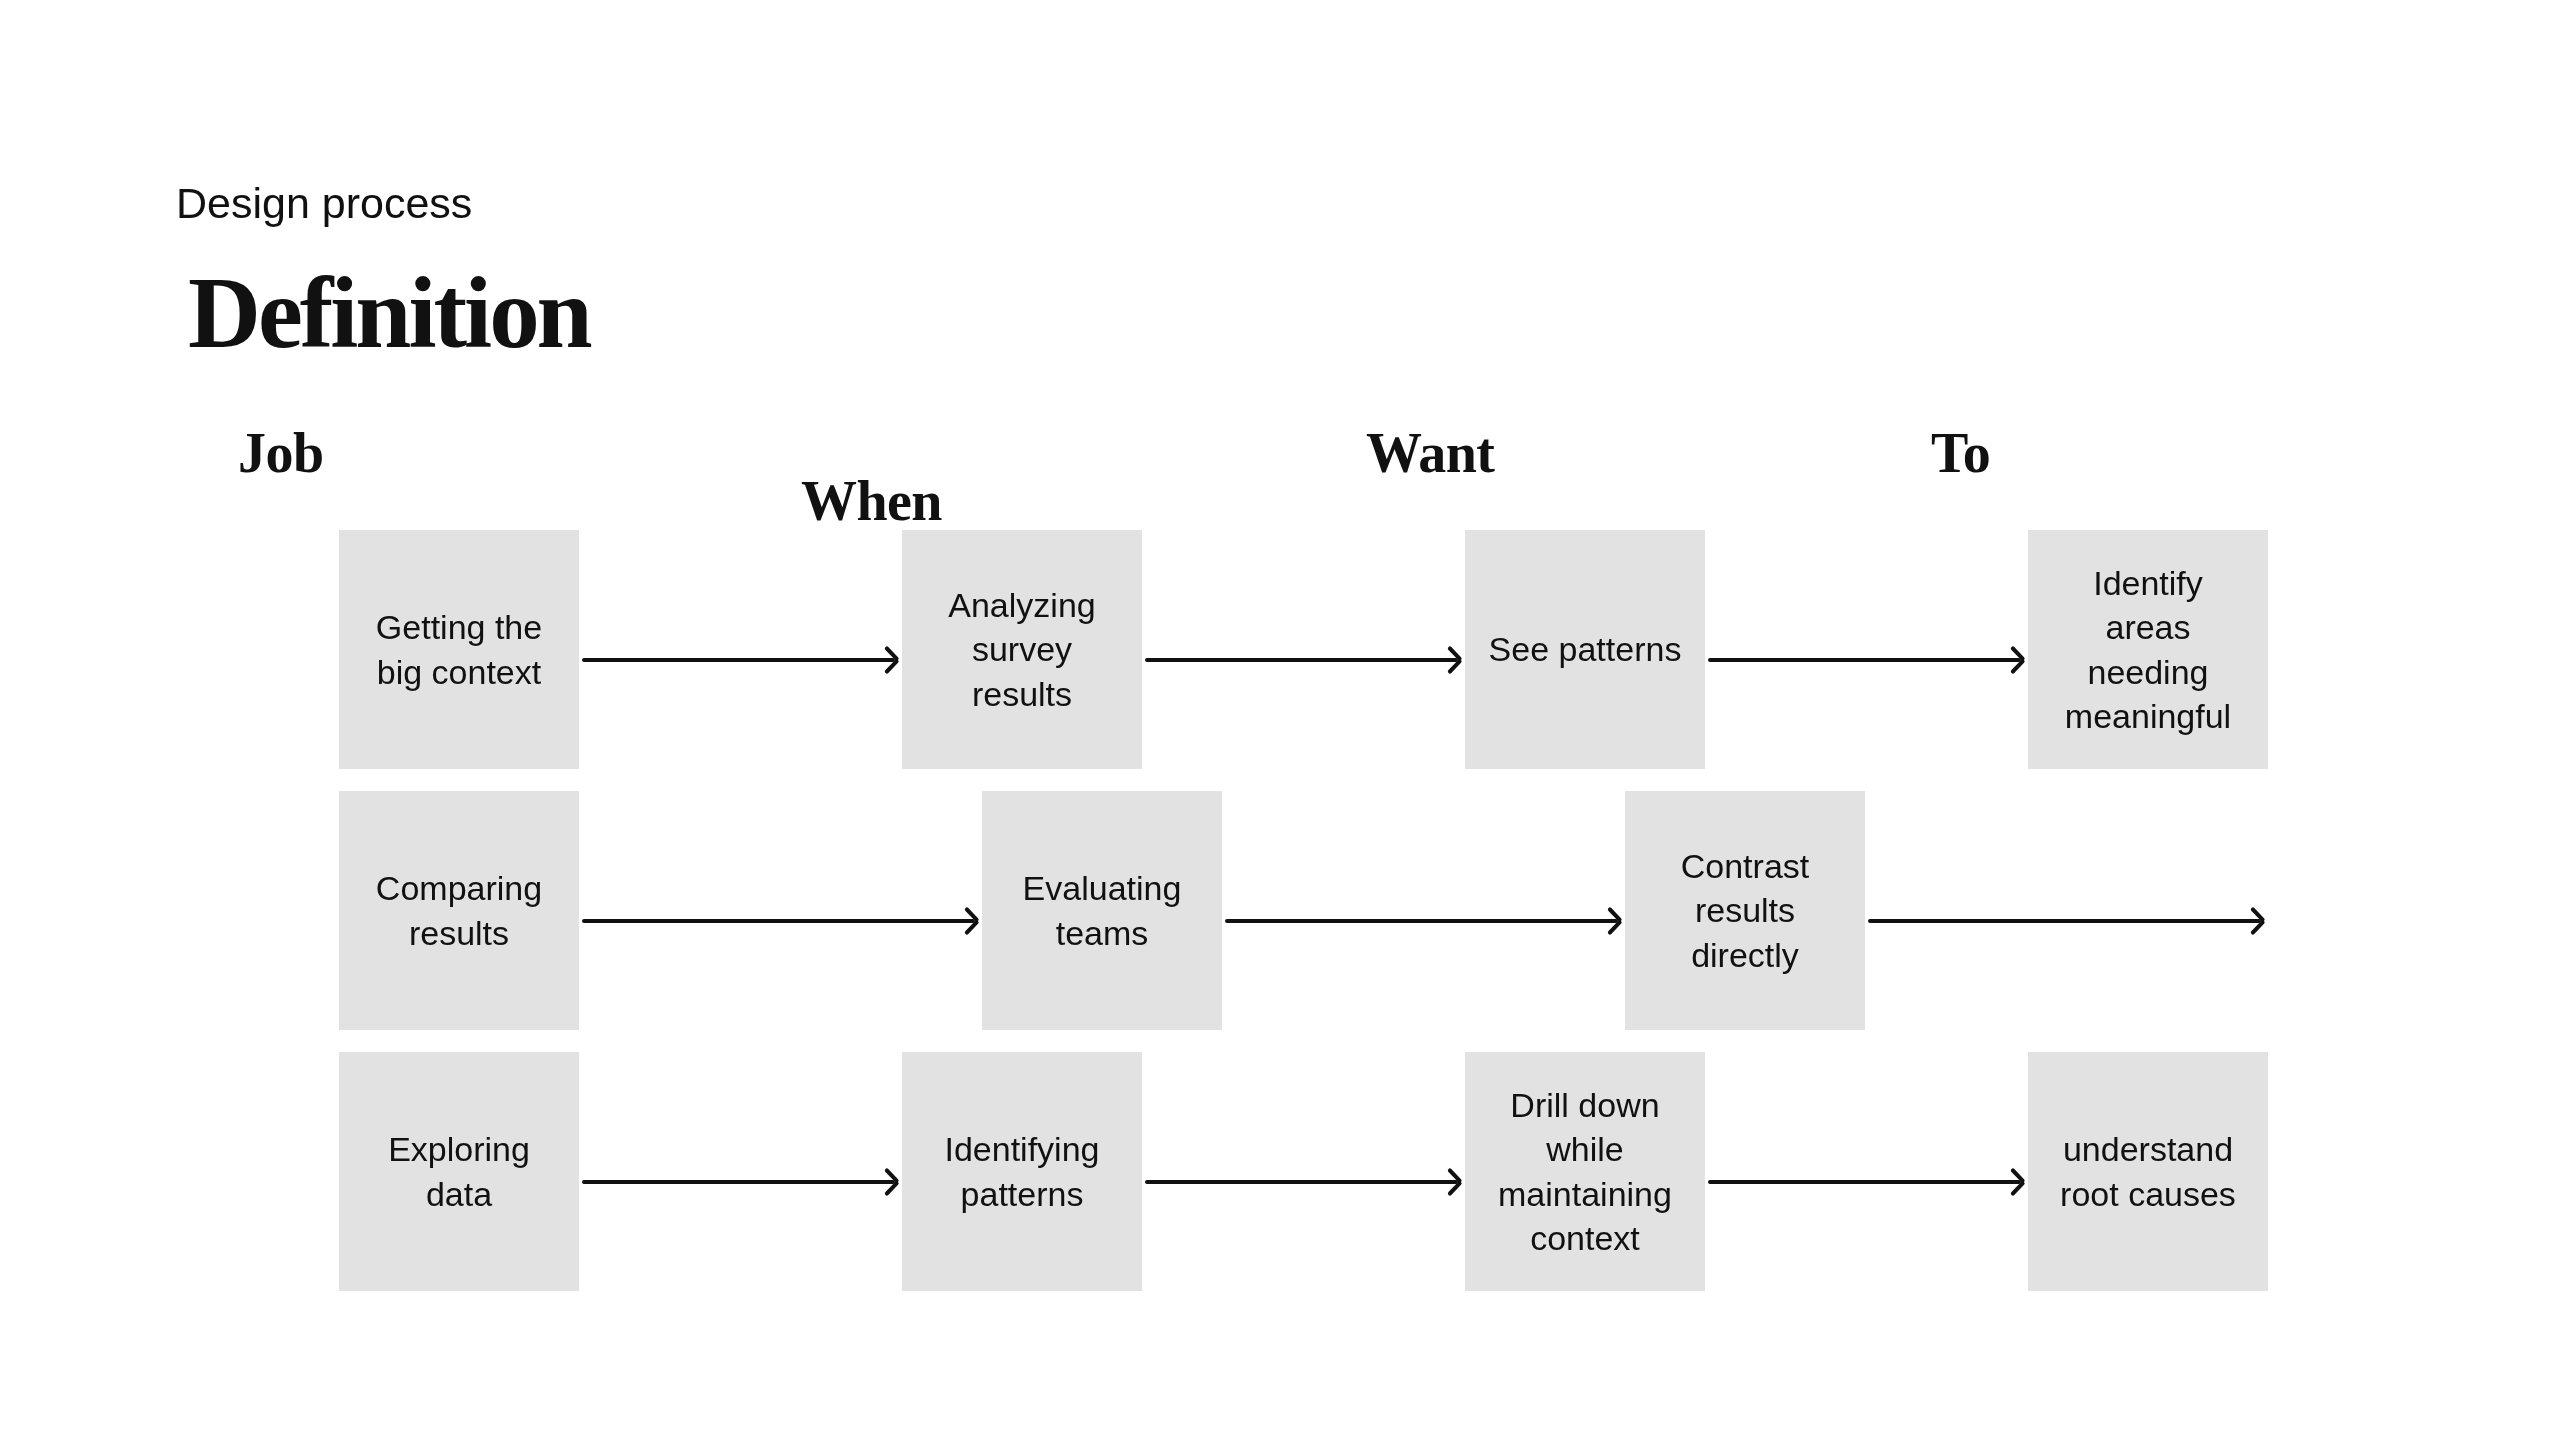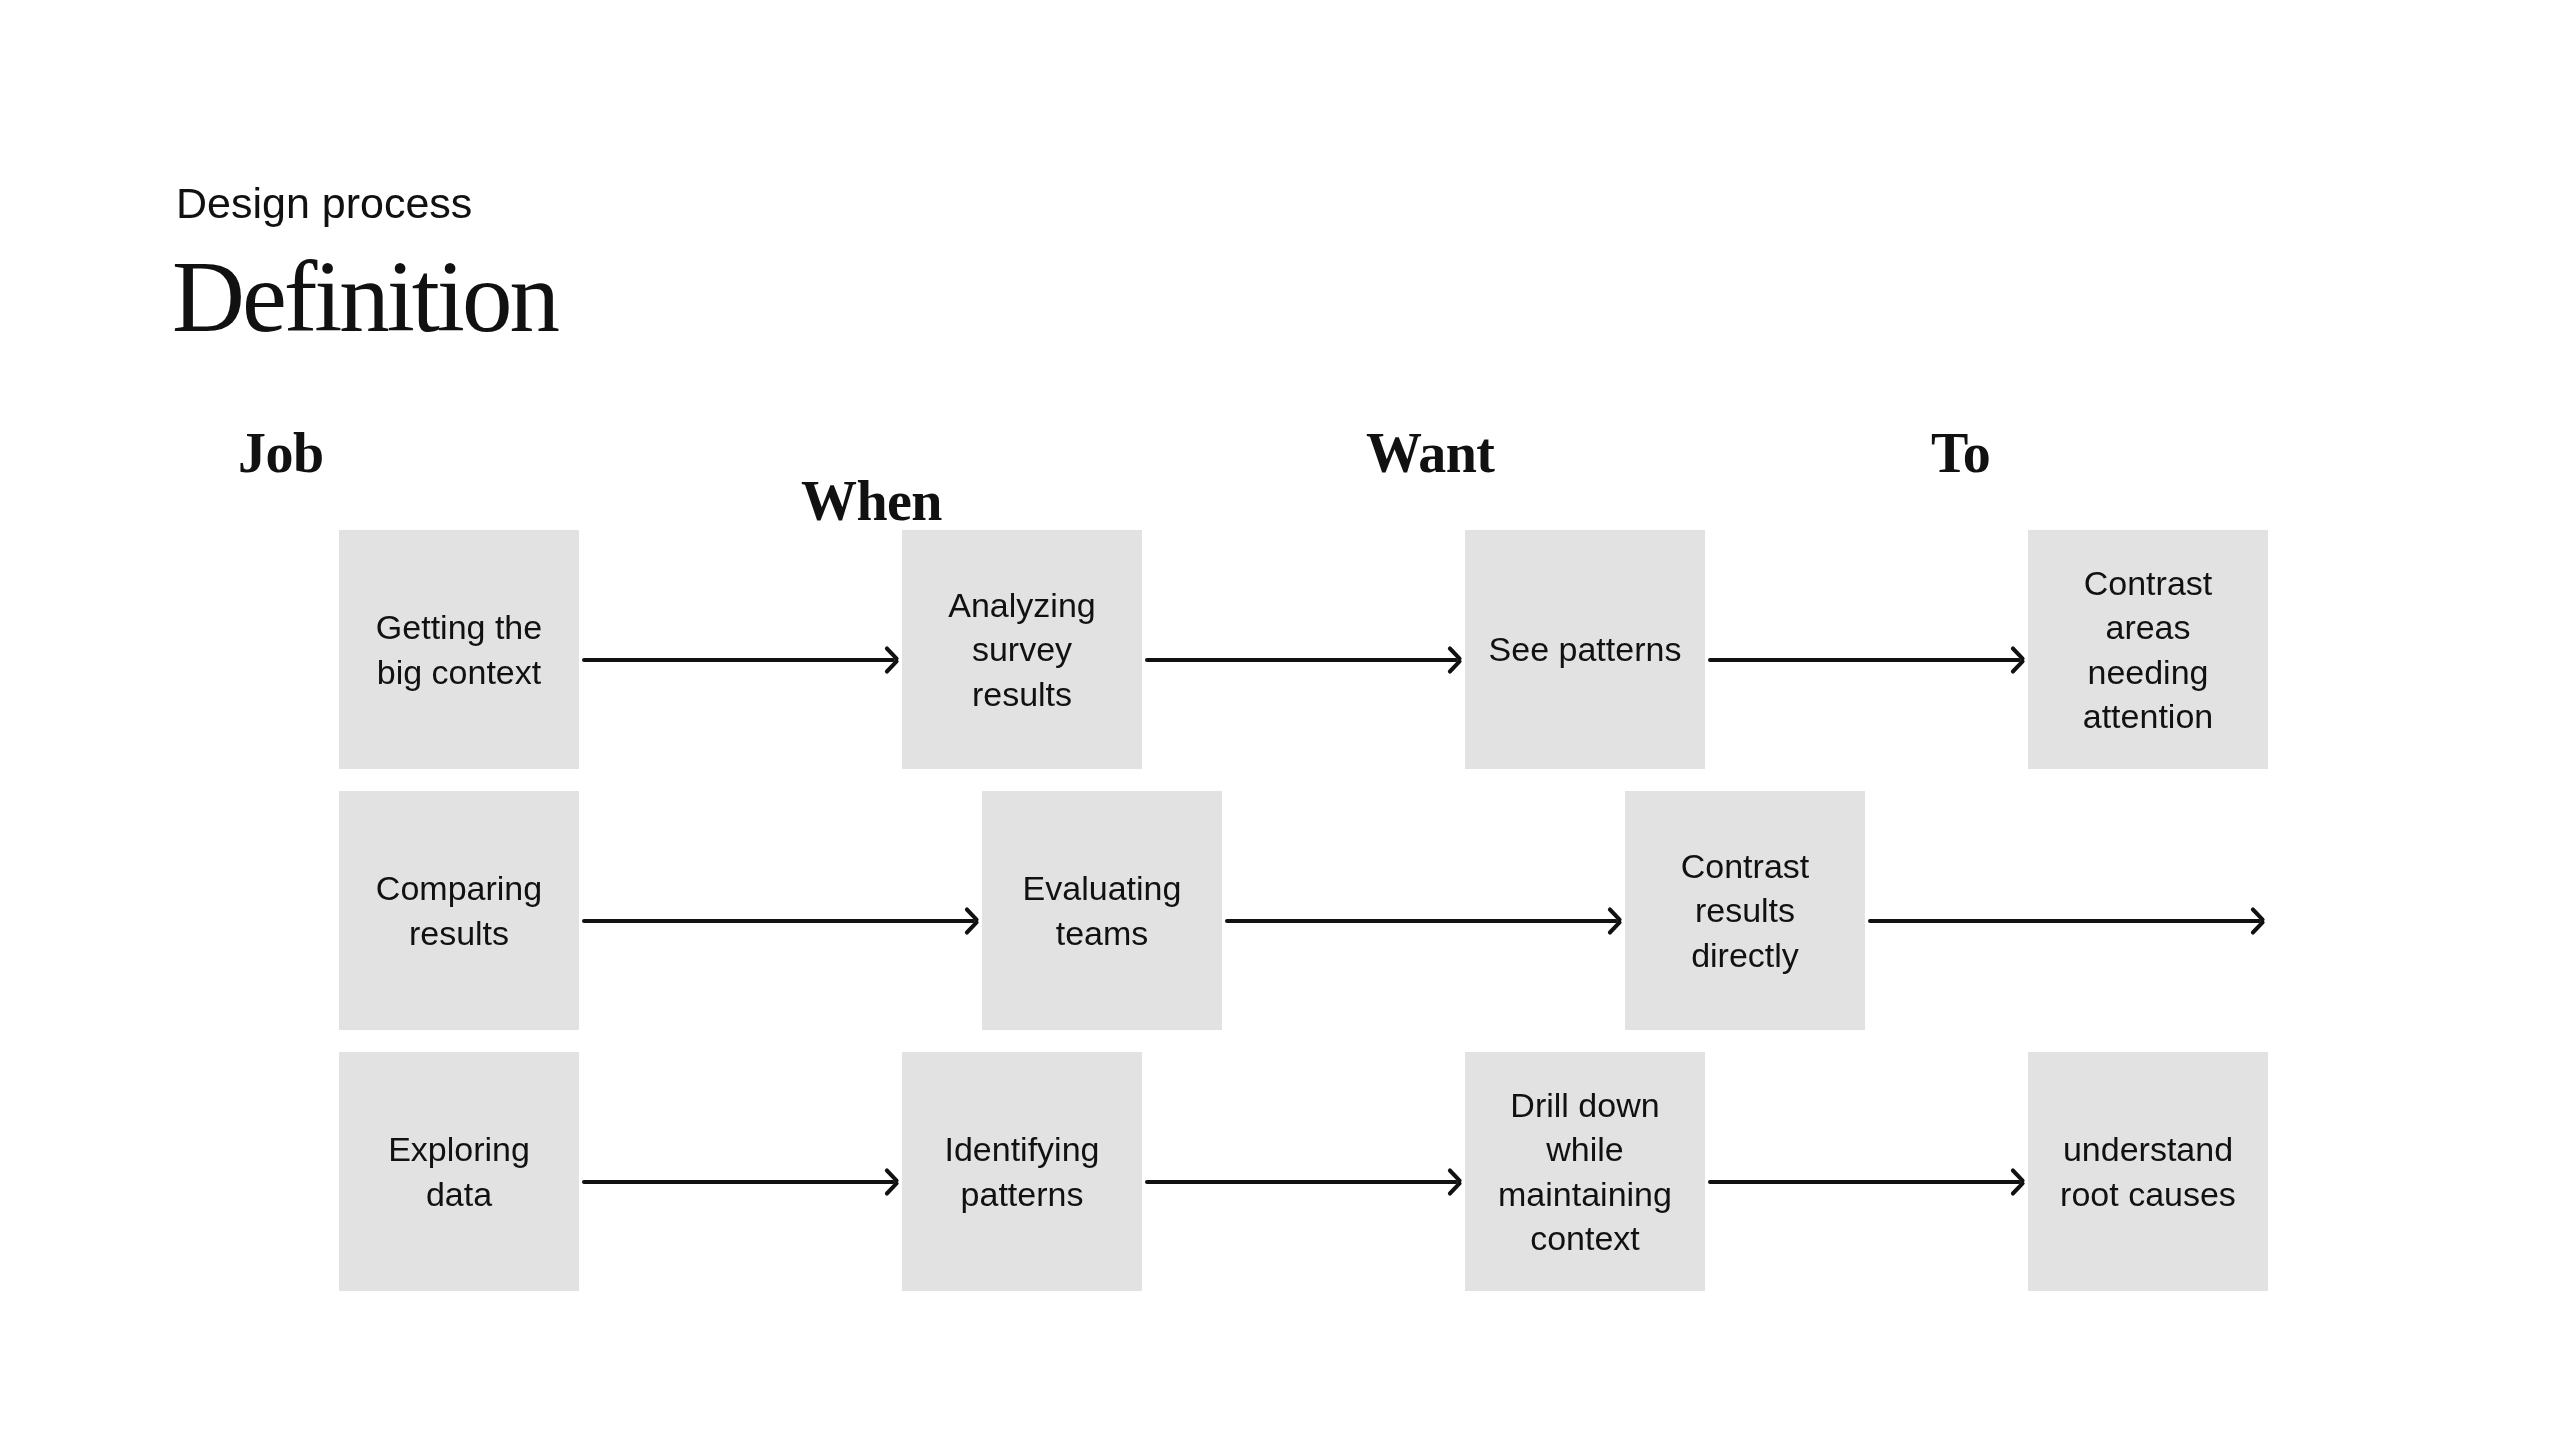--- a/index.html
+++ b/index.html
@@ -29,23 +29,23 @@
     top: 182px;
     font-size: 43px;
     line-height: 1;
     font-weight: 400;
     letter-spacing: 0;
   }
   .big-title {
     position: absolute;
     left: 172px;
     top: 247px;
-    margin: 0;
+    margin: 16px;
     font-family: "Liberation Serif", "DejaVu Serif", serif;
-    font-weight: 400;
+    font-weight: 700;
     font-size: 101px;
     line-height: 1;
     letter-spacing: -0.03em;
   }
 
   
   .col-h {
     position: absolute;
     top: 425px;
     font-family: "Liberation Serif", "DejaVu Serif", serif;
@@ -148,21 +148,21 @@
         <i class="shaft"></i>
         <i class="head up"></i>
         <i class="head down"></i>
       </div>
       <div class="box">See patterns</div>
       <div class="arrow">
         <i class="shaft"></i>
         <i class="head up"></i>
         <i class="head down"></i>
       </div>
-      <div class="box">Contrast areas needing attention</div>
+      <div class="box">Identify areas needing meaningful</div>
     </section>
 
     <section class="row">
       <div class="box">Comparing results</div>
       <div class="arrow">
         <i class="shaft"></i>
         <i class="head up"></i>
         <i class="head down"></i>
       </div>
       <div class="box">Evaluating teams</div>

